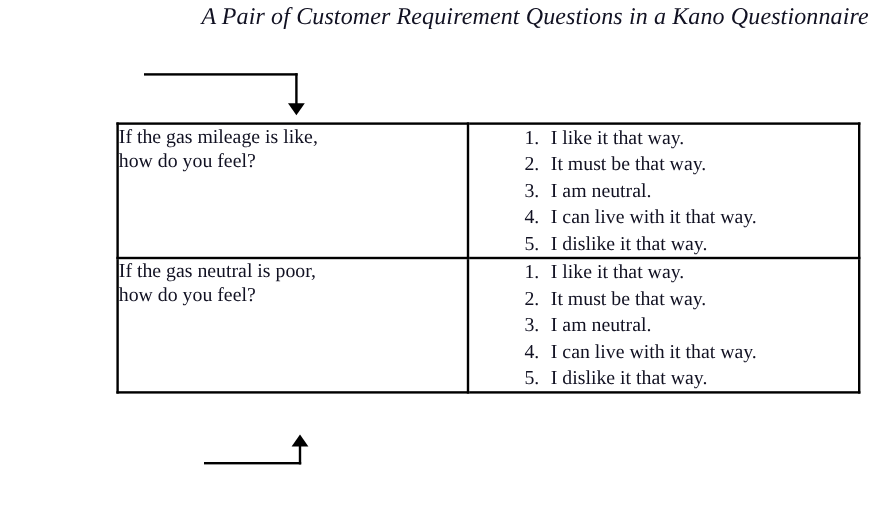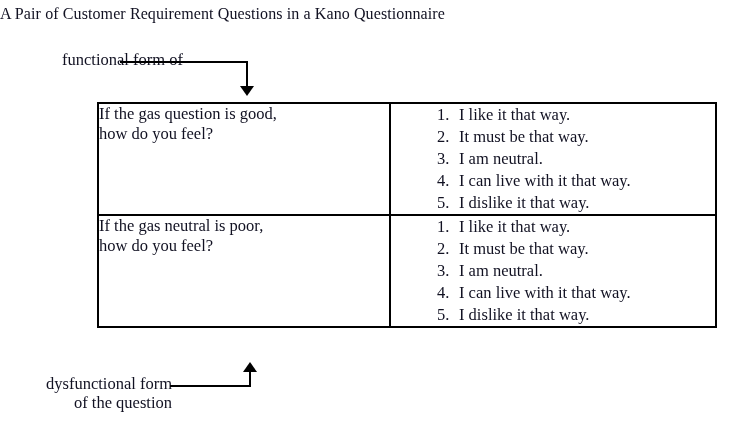--- a/index.html
+++ b/index.html
@@ -18,26 +18,27 @@
     background: #ffffff;
     overflow: hidden;
   }
 
   
   .title {
     position: absolute;
     left: 0;
     top: 4px;
     width: 724px;
-    text-align: left;
-    font-size: 16px;
+    text-align: right;
+    font-size: 20px;
     line-height: 20px;
     letter-spacing: 0.1px;
     color: #111122;
     white-space: nowrap;
+    font-style: italic;
   }
 
   
   .callout-label {
     position: absolute;
     font-size: 16.5px;
     line-height: 19px;
     color: #111122;
     white-space: nowrap;
   }
@@ -162,40 +163,35 @@
   }
 </style>
 </head>
 <body>
 
 <div id="page">
 
   <div class="title">A Pair of Customer Requirement Questions in a Kano Questionnaire</div>
 
   <div class="callout-label" id="label-functional">
-    <span class="l1">functional form of</span>
   </div>
   <div class="leader" id="leader-top-h"></div>
   <div class="leader" id="leader-top-v"></div>
   <div id="arrow-down"></div>
 
-  <div class="callout-label" id="label-dysfunctional">
-    <span class="l1">dysfunctional form</span>
-    <span class="l2">of the question</span>
-  </div>
   <div class="leader" id="leader-bot-h"></div>
   <div class="leader" id="leader-bot-v"></div>
   <div id="arrow-up"></div>
 
   <table id="kano-table">
     <tbody>
       <tr class="row-good">
         <td class="q-cell">
           <div class="q-text">
-            <span class="qline">If the gas question is good,</span>
+            <span class="qline">If the gas mileage is like,</span>
             <span class="qline">how do you feel?</span>
           </div>
         </td>
         <td class="a-cell">
           <ul class="answers">
             <li>
               <span class="num">1.</span>
               <span class="txt">I like it that way.</span>
             </li>
             <li>

